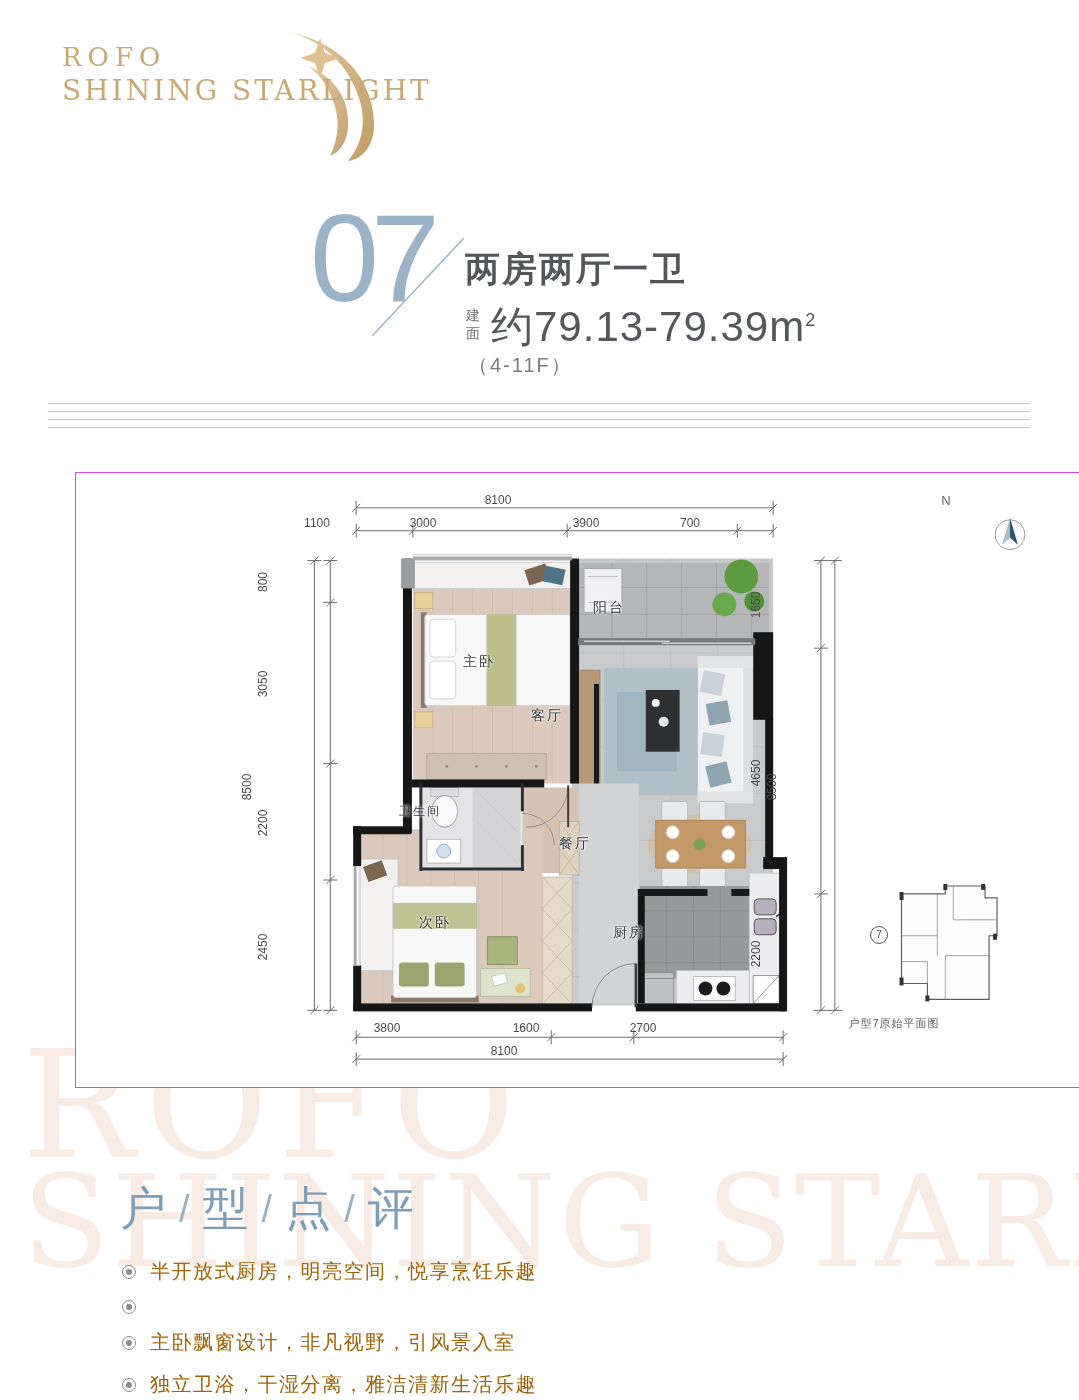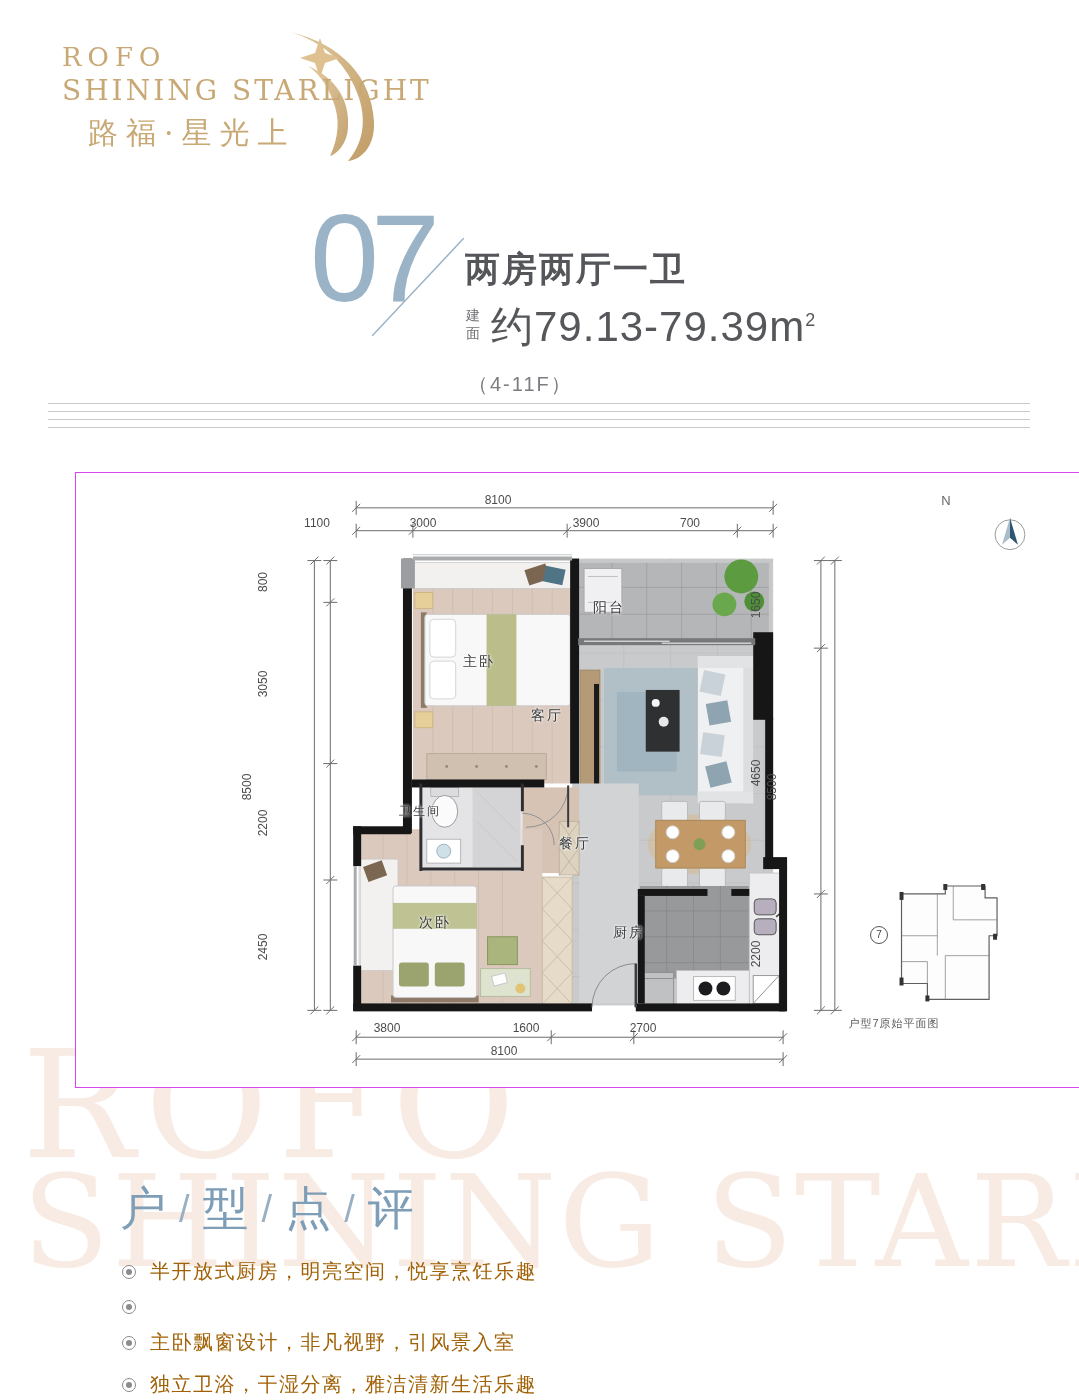--- a/index.html
+++ b/index.html
@@ -19,21 +19,21 @@
   
   .unit-number{position:absolute;left:310px;top:196px;z-index:2;font-size:124px;line-height:1;
       font-weight:300;letter-spacing:-8px;color:#9ab3c6;}
   .unit-slash{position:absolute;left:372px;top:238px;width:92px;height:98px;z-index:2;}
   .unit-type{position:absolute;left:465px;top:246px;z-index:2;font-size:35px;font-weight:600;
       letter-spacing:2px;color:#54565a;}
   .area-row{position:absolute;left:466px;top:299px;z-index:2;display:flex;align-items:flex-start;}
   .area-label{width:17px;font-size:14px;line-height:1.25;color:#6f7073;margin-top:8px;margin-right:8px;font-family:Liberation Serif, serif;}
   .area-value{font-size:42px;color:#55575b;letter-spacing:1px;}
   .area-value sup{font-size:18px;}
-  .floors{position:absolute;left:468px;top:352px;z-index:2;font-size:20px;letter-spacing:2px;color:#7b7c7f;margin-top:19px;}
+  .floors{position:absolute;left:468px;top:352px;z-index:2;font-size:20px;letter-spacing:2px;color:#7b7c7f;}
   
   .hr{position:absolute;left:48px;width:982px;height:1px;background:#c9cad0;z-index:2;}
   
   .plan-panel{position:absolute;left:75px;top:472px;width:1046px;height:616px;box-sizing:border-box;
       border:1px solid #d946ef;background:#fff;z-index:1;}
   .plan-svg{position:absolute;left:0;top:0;width:100%;height:100%;}
   .dimh,.dimv{position:absolute;width:60px;font-size:12px;color:#4b4c4e;text-align:center;line-height:14px;}
   .dimv{transform:rotate(-90deg);}
   .room{position:absolute;transform:translate(-50%,-50%);font-size:14px;font-weight:400;color:#3a3b3d;
       letter-spacing:2px;white-space:nowrap;text-shadow:0 0 3px #fff,0 0 3px #fff;}
@@ -57,21 +57,20 @@
 <body>
 
 <div class="page">
 
   <div class="wm wm1">ROFO</div>
   <div class="wm wm2">SHINING STARLIGHT</div>
 
   <div class="logo">
     <div class="logo-en1">ROFO</div>
     <div class="logo-en2">SHINING STARLIGHT</div>
-    <div class="logo-cn">路福·星光上</div>
   </div>
   <svg class="logo-swoosh" viewBox="0 0 150 132">
     <defs>
       <linearGradient id="gold" x1="0" y1="0" x2="1" y2="1">
         <stop offset="0" stop-color="#ddc393"></stop>
           <stop offset="1" stop-color="#ba9156"></stop>
       </linearGradient>
     </defs>
     <path d="M58,2 C110,14 140,48 142,92 C143,118 128,130 116,131 C132,112 134,90 127,68 C116,34 92,12 58,2 Z" fill="url(#gold)" opacity="0.9"></path>
     <path d="M76,36 C104,48 118,70 116,98 C115,114 105,124 98,126 C107,107 108,88 101,71 C95,54 87,44 76,36 Z" fill="url(#gold)" opacity="0.85"></path>

